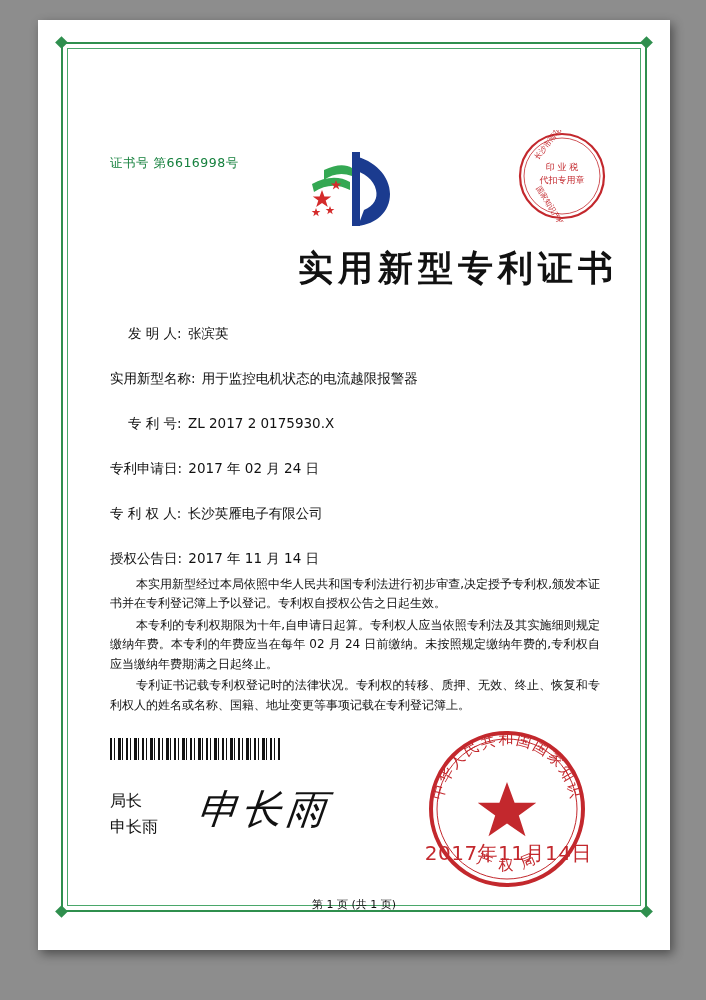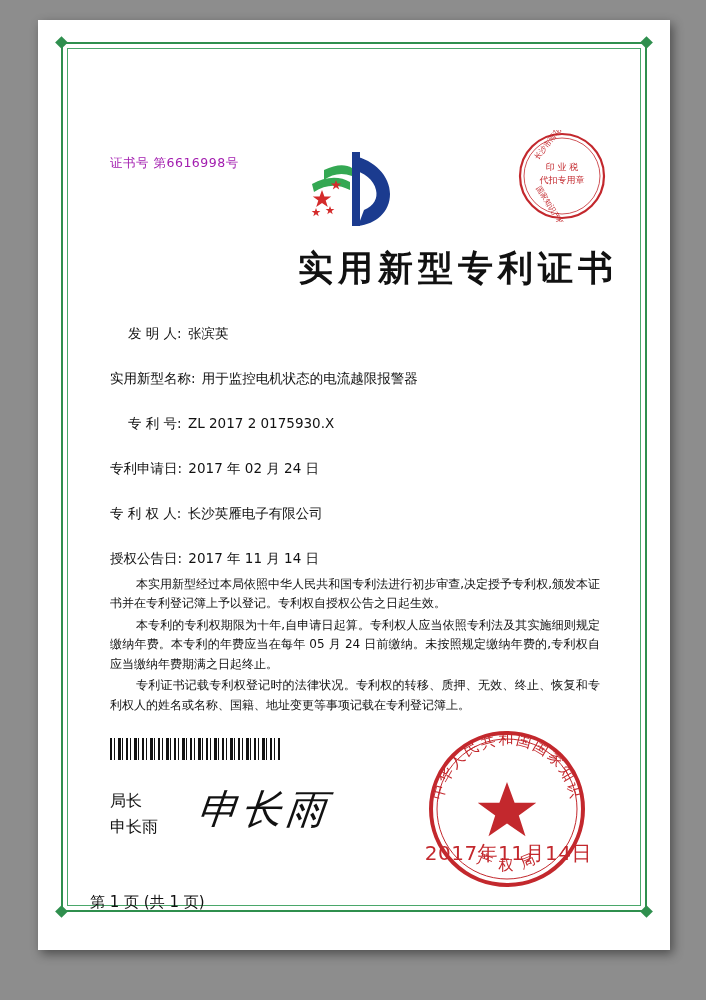--- a/index.html
+++ b/index.html
@@ -78,21 +78,21 @@
     bottom: 60px;
   }
 
   
   .cert-no {
     position: absolute;
     left: 20px;
     top: 85px;
     font-size: 12.5px;
     letter-spacing: 0.5px;
-    color: #a21caf;
+    color: #15803d;
   }
 
   
   .logo {
     position: absolute;
     left: 50%;
     top: 80px;
     transform: translateX(-50%);
     width: 120px;
     height: 78px;
@@ -212,22 +212,22 @@
     color: #c3282d;
     letter-spacing: 0.5px;
     font-family: "Liberation Serif", serif;
   }
 
   .page-foot {
     position: absolute;
     left: 0;
     right: 0;
     bottom: -22px;
-    text-align: left;
-    font-size: 15px;
+    text-align: center;
+    font-size: 11px;
     color: #111;
   }
 
   .zh { font-family: "DejaVu Sans", "Liberation Sans", sans-serif; }
 </style>
 </head>
 <body>
 
 <div id="page">
 
@@ -298,21 +298,21 @@
           <span class="val">长沙英雁电子有限公司</span>
         </div>
         <div class="field zh">
           <span class="lbl">授权公告日:</span>
           <span class="val">2017 年 11 月 14 日</span>
         </div>
       </div>
 
       <div class="paras zh">
         <p>本实用新型经过本局依照中华人民共和国专利法进行初步审查,决定授予专利权,颁发本证书并在专利登记簿上予以登记。专利权自授权公告之日起生效。</p>
-        <p>本专利的专利权期限为十年,自申请日起算。专利权人应当依照专利法及其实施细则规定缴纳年费。本专利的年费应当在每年 05 月 24 日前缴纳。未按照规定缴纳年费的,专利权自应当缴纳年费期满之日起终止。</p>
+        <p>本专利的专利权期限为十年,自申请日起算。专利权人应当依照专利法及其实施细则规定缴纳年费。本专利的年费应当在每年 02 月 24 日前缴纳。未按照规定缴纳年费的,专利权自应当缴纳年费期满之日起终止。</p>
         <p>专利证书记载专利权登记时的法律状况。专利权的转移、质押、无效、终止、恢复和专利权人的姓名或名称、国籍、地址变更等事项记载在专利登记簿上。</p>
       </div>
 
       <div class="barcode"></div>
 
       <div class="sig-label zh">
         <div>局长</div>
         <div>申长雨</div>
       </div>
 

